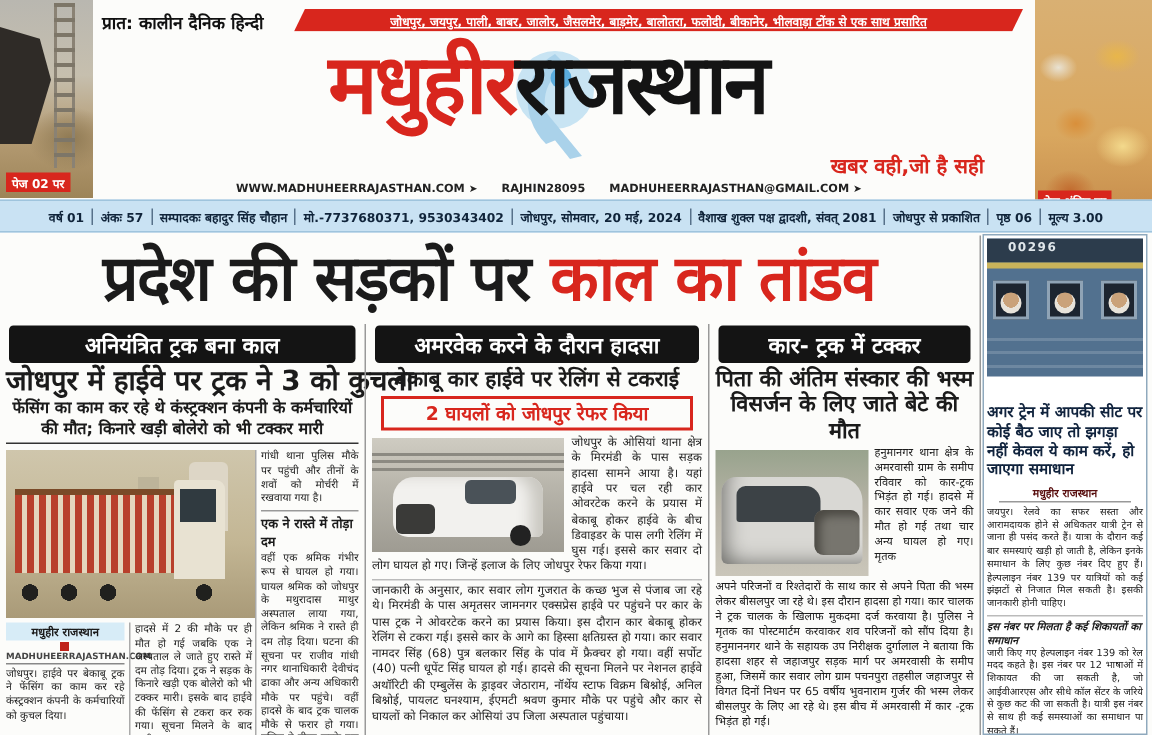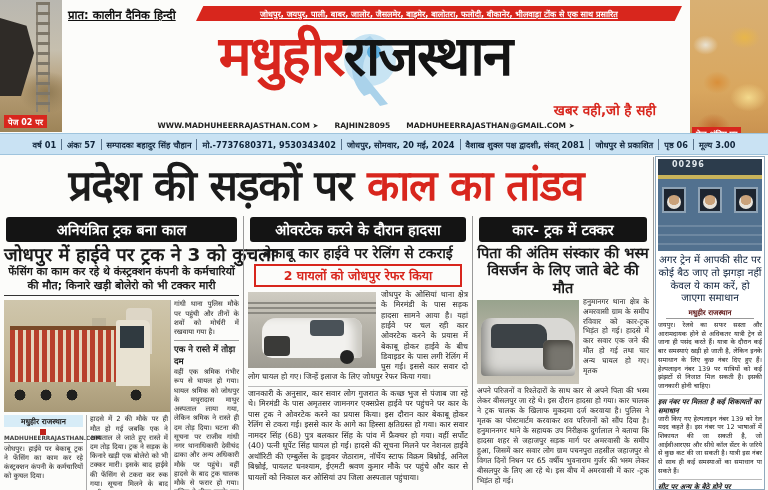--- a/index.html
+++ b/index.html
@@ -34,21 +34,21 @@
       radial-gradient(26px 20px at 75% 65%, #f3d98c 0%, rgba(0,0,0,0) 70%),
       radial-gradient(24px 20px at 30% 85%, #c26a2e 0%, rgba(0,0,0,0) 70%),
       linear-gradient(180deg,#d9b073 0%,#d9a75f 60%,#c48a4a 100%);
   }
   .page-label {
     position:absolute; background:#d8261d; color:#fff; font-weight:bold;
     font-size:8px; padding:1px 4px; white-space:nowrap;
   }
   .page-label.tl { left:4px; bottom:4px; }
   .page-label.tr { left:2px; bottom:10px; }
-  .tagline { position:absolute; left:68px; top:7px; font-size:11.5px; font-weight:bold; color:#111;text-decoration:underline; }
+  .tagline { position:absolute; left:68px; top:7px; font-size:11.5px; font-weight:bold; color:#111; }
   .cities {
     position:absolute; left:196px; top:6px; width:486px; background:#d8261d; color:#fff;
     font-size:8px; font-weight:bold; padding:2px 8px; text-align:center;
     clip-path:polygon(1.5% 0, 100% 0, 98.5% 100%, 0 100%);
     text-decoration:underline;
   }
   .brand { position:absolute; left:62px; top:16px; width:606px; text-align:center; white-space:nowrap; }
   .brand .t1 { color:#d8261d; font-size:55px; font-weight:900; letter-spacing:-2px; }
   .brand .t2 { color:#141414; font-size:55px; font-weight:900; letter-spacing:-2px; }
   .peacock { position:absolute; left:330px; top:26px; opacity:.85; }
@@ -170,21 +170,21 @@
   }
   .train-photo { position:relative; width:104px; height:92px; background:#52718f; overflow:hidden; }
   .train-photo .roofband { position:absolute; left:0; top:0; width:104px; height:16px; background:#2c3c4c;
     color:#dfe6ea; font-size:8px; font-weight:bold; padding:1px 0 0 14px; letter-spacing:1px; }
   .train-photo .stripe { position:absolute; left:0; top:16px; width:104px; height:4px; background:#c9b35a; }
   .train-photo .win { position:absolute; top:28px; width:24px; height:26px; background:#1d2530; border:2px solid #8fa3b5; }
   .train-photo .win .p { position:absolute; left:3px; top:6px; width:14px; height:14px; border-radius:50%;
     background:radial-gradient(circle at 50% 35%, #caa27a 0 45%, #e8e3da 46% 100%); }
   .train-photo .lowline { position:absolute; left:0; top:66px; width:104px; height:26px;
     background:repeating-linear-gradient(180deg, rgba(255,255,255,.16) 0 2px, rgba(0,0,0,0) 2px 9px); }
-  .sb-headline { font-size:10.2px; font-weight:normal; text-align:center; line-height:1.25; color:#10233d; margin-top:3px; }
+  .sb-headline { font-size:10.2px; font-weight:bold; text-align:left; line-height:1.25; color:#10233d; margin-top:19px; }
   .sb-byline { font-size:7.2px; font-weight:bold; text-align:center; color:#5a1010;
     border-bottom:1px solid #999; margin:2px 8px 2px; padding-bottom:1px; }
   .sb-text { font-size:6.5px; line-height:1.34; text-align:justify; color:#222; }
   .sb-sec-h { font-size:7px; font-weight:bold; font-style:italic; margin-top:3px; border-top:1px solid #bbb; padding-top:2px; }
   .hairline-v { position:absolute; left:653px; top:157px; width:1px; height:333px; background:#999; }
 </style>
 </head>
 <body>
 
 <div class="page">
@@ -264,21 +264,21 @@
         </div>
         <div class="colA-right">
           <div class="smalltext">गांधी थाना पुलिस मौके पर पहुंची और तीनों के शवों को मोर्चरी में रखवाया गया है।</div>
           <div class="tinysub">एक ने रास्ते में तोड़ा दम</div>
           <div class="smalltext">वहीं एक श्रमिक गंभीर रूप से घायल हो गया। घायल श्रमिक को जोधपुर के मथुरादास माथुर अस्पताल लाया गया, लेकिन श्रमिक ने रास्ते ही दम तोड़ दिया। घटना की सूचना पर राजीव गांधी नगर थानाधिकारी देवीचंद ढाका और अन्य अधिकारी मौके पर पहुंचे। वहीं हादसे के बाद ट्रक चालक मौके से फरार हो गया। पुलिस ने पीछा करके ट्रक चालक को पकड़ लिया। वहीं मृतकों के शव मोर्चरी में रखवाए गए हैं।</div>
         </div>
       </div>
     </div>
 
     <div class="col colB">
-      <div class="kicker">ओवरटेक करने के दौरान हादसा</div>
+      <div class="kicker">अमरवेक करने के दौरान हादसा</div>
       <div class="art-headline">बेकाबू कार हाईवे पर रेलिंग से टकराई</div>
       <div class="redbox">2 घायलों को जोधपुर रेफर किया</div>
       <div>
         <div class="carB-photo">
           <div class="rail"></div>
           <div class="body"></div>
           <div class="shield"></div>
           <div class="crush"></div>
           <div class="wheel"></div>
         </div>

